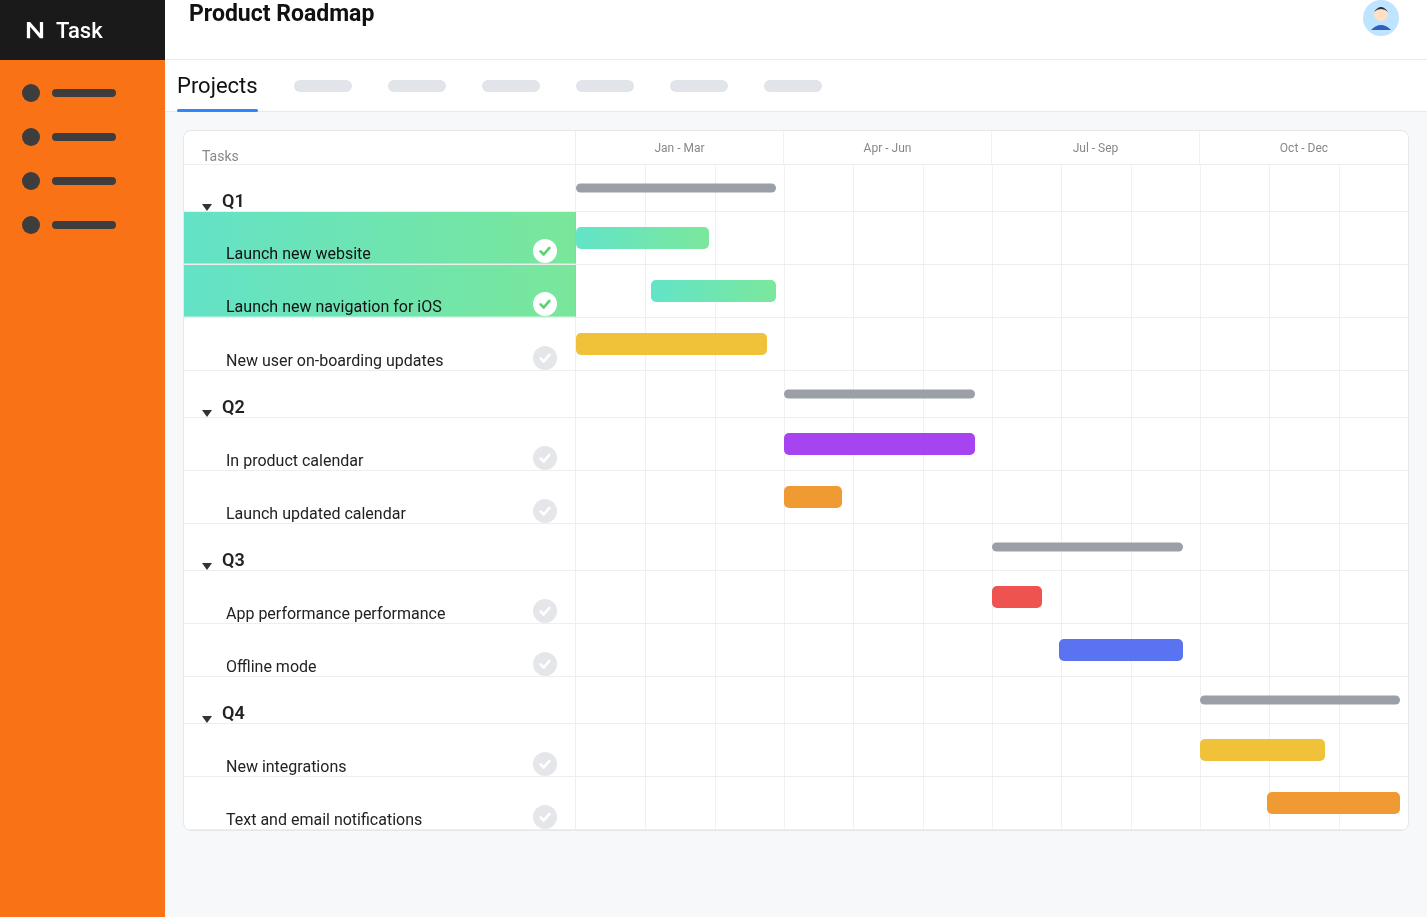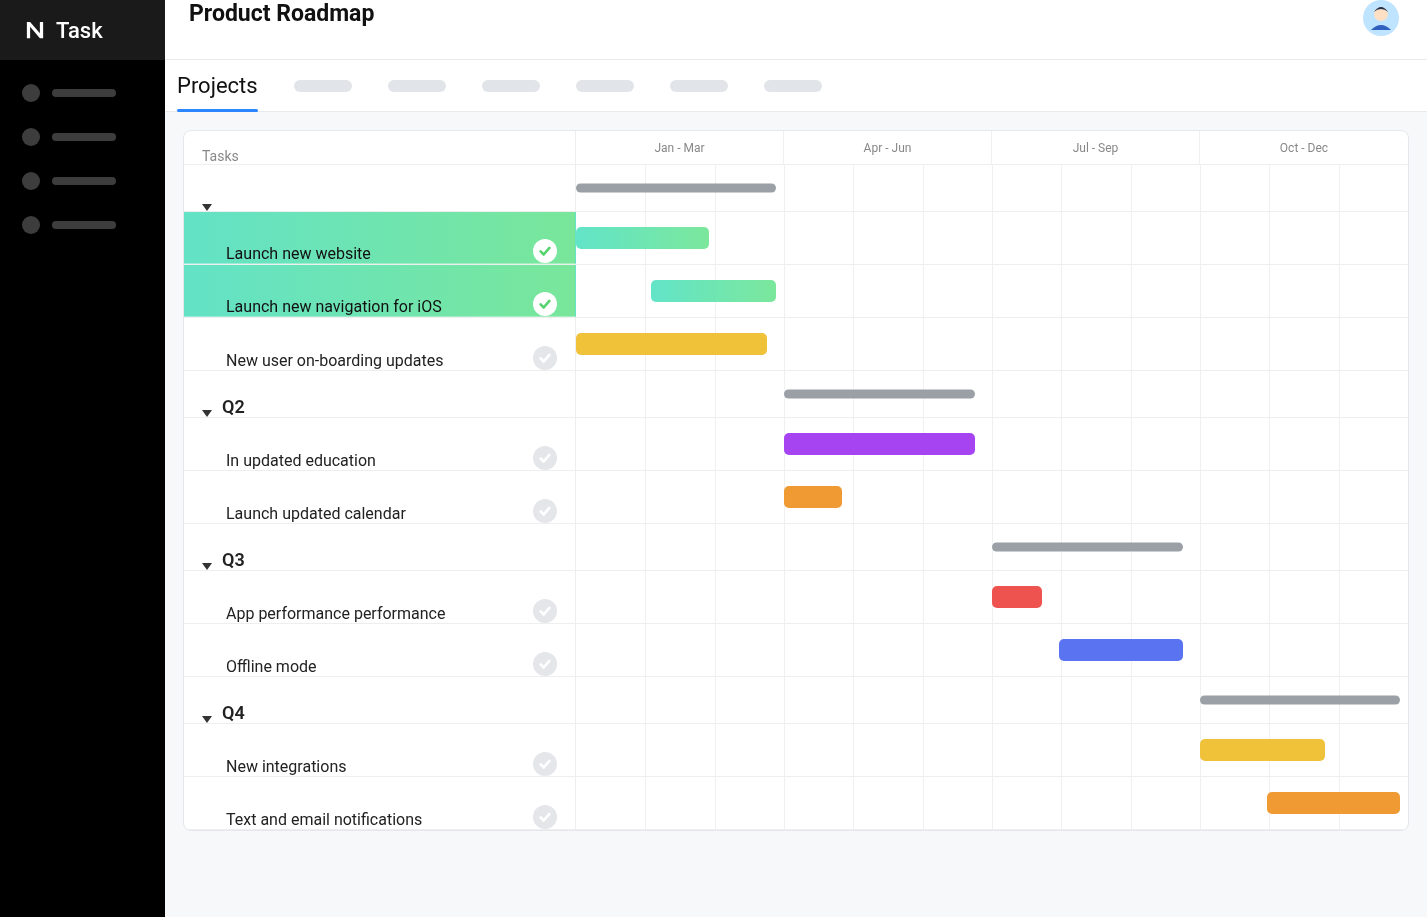--- a/index.html
+++ b/index.html
@@ -1,20 +1,20 @@
 <!DOCTYPE html>
 <html><head>
 <meta charset="utf-8">
 <style>
   * { box-sizing: border-box; margin: 0; padding: 0; }
   html, body { height: 100%; font-family: -apple-system, BlinkMacSystemFont, "Segoe UI", Roboto, Helvetica, Arial, sans-serif; }
   body { display: flex; background: #fff; }
 
   
-  .leftbar { width: 165px; flex-shrink: 0; background: #000000; display: flex; flex-direction: column; }
+  .leftbar { width: 165px; flex-shrink: 0; background: #f97316; display: flex; flex-direction: column; }
   .leftbar-logo { height: 60px; display: flex; align-items: center; padding-left: 22px; gap: 8px; background: #1a1a1a; }
   .leftbar-logo-mark { width: 26px; height: 26px; display: inline-flex; }
   .leftbar-logo-text { color: #fff; font-size: 22px; font-weight: 500; }
   .leftbar-items { padding-top: 24px; display: flex; flex-direction: column; gap: 26px; padding-left: 22px; }
   .leftbar-item { display: flex; align-items: center; gap: 12px; }
   .leftbar-item .dot { width: 18px; height: 18px; border-radius: 50%; background: #3d3d3d; }
   .leftbar-item .line { width: 64px; height: 8px; border-radius: 4px; background: #3d3d3d; }
 
   
   .main { flex: 1; display: flex; flex-direction: column; min-width: 0; }
@@ -166,20 +166,21 @@
               <div class="month" style="left: 50%; width: 25%;">Jul - Sep</div>
               <div class="month" style="left: 75%; width: 25%;">Oct - Dec</div>
             </div>
         </div>
       </div>
 
       <div class="body" id="board-body">
           <div class="body-row group-row row">
             <div class="taskcol">
               <span class="caret"></span>
+              <span class="task-text">Q1</span>
             </div>
             <div class="timecol">
               <div class="gridlines">
                 <div class="gl" style="left: 8.33333%;"></div>
                 <div class="gl" style="left: 16.6667%;"></div>
                 <div class="gl" style="left: 25%;"></div>
                 <div class="gl" style="left: 33.3333%;"></div>
                 <div class="gl" style="left: 41.6667%;"></div>
                 <div class="gl" style="left: 50%;"></div>
                 <div class="gl" style="left: 58.3333%;"></div>
@@ -286,21 +287,21 @@
                 <div class="gl" style="left: 66.6667%;"></div>
                 <div class="gl" style="left: 75%;"></div>
                 <div class="gl" style="left: 83.3333%;"></div>
                 <div class="gl" style="left: 91.6667%;"></div>
               </div>
               <div class="bar group" style="left: 25%; width: 23%;"></div>
             </div>
           </div>
           <div class="body-row task-row row">
             <div class="taskcol">
-              <span class="task-text">In updated education</span>
+              <span class="task-text">In product calendar</span>
               <span class="check off">
                 <svg viewBox="0 0 16 16">
                   <path fill="none" stroke-width="3" stroke-linecap="round" stroke-linejoin="round" d="M3 8.5 L6.5 12 L13 4.5"></path>
                 </svg>
               </span>
             </div>
             <div class="timecol">
               <div class="gridlines">
                 <div class="gl" style="left: 8.33333%;"></div>
                 <div class="gl" style="left: 16.6667%;"></div>

